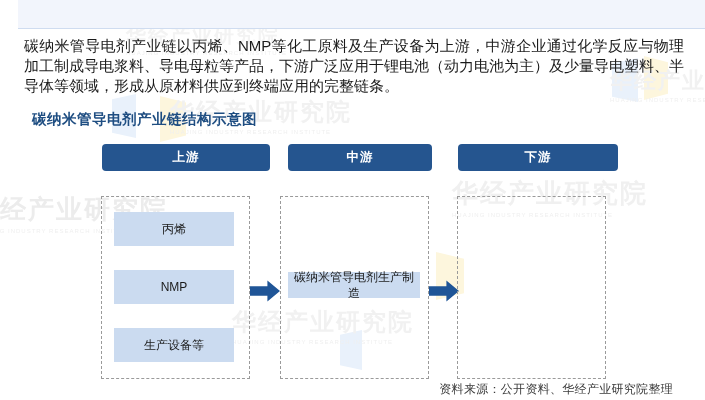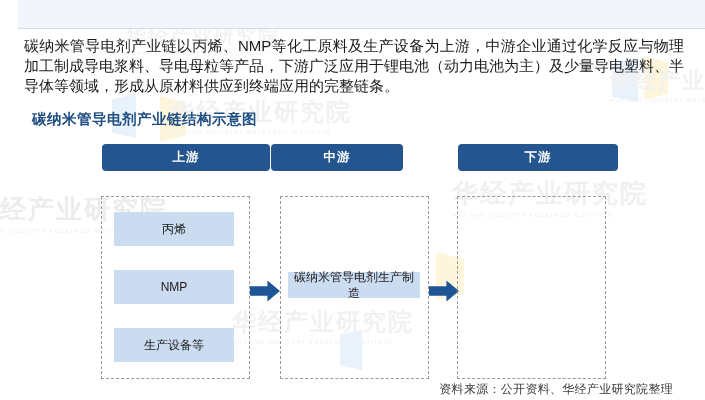--- a/index.html
+++ b/index.html
@@ -256,21 +256,21 @@
 <div class="stage">
 
   <div class="seg-head" style="left:102px;top:144px;width:168px;">上游</div>
   <div class="seg-body" style="left:101px;top:196px;width:147px;height:181px;"></div>
   <div class="node" style="left:114px;top:212px;width:120px;height:34px;">丙烯</div>
   <div class="node" style="left:114px;top:328px;width:120px;height:34px;">生产设备等</div>
   <div class="node" style="left:114px;top:270px;width:120px;height:34px;">NMP</div>
 
   <div class="arrow" style="left:250px;top:279px;"></div>
 
-  <div class="seg-head" style="left:271px;top:144px;width:132px;">中游</div>
+  <div class="seg-head" style="left:288px;top:144px;width:144px;">中游</div>
   <div class="seg-body" style="left:280px;top:196px;width:147px;height:181px;"></div>
   <div class="node" style="left:288px;top:264px;width:132px;height:26px;margin-top:8px;">碳纳米管导电剂生产制造</div>
 
   <div class="arrow" style="left:429px;top:279px;"></div>
 
   <div class="seg-head" style="left:458px;top:144px;width:160px;">下游</div>
   <div class="seg-body" style="left:457px;top:196px;width:147px;height:181px;"></div>
 </div>
 
 <div class="source">资料来源：公开资料、华经产业研究院整理</div>

